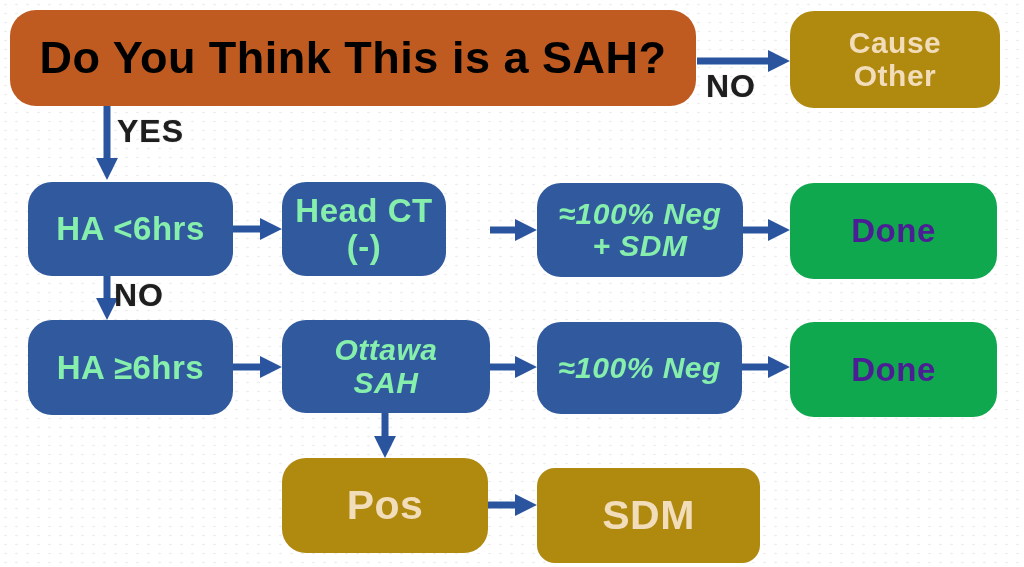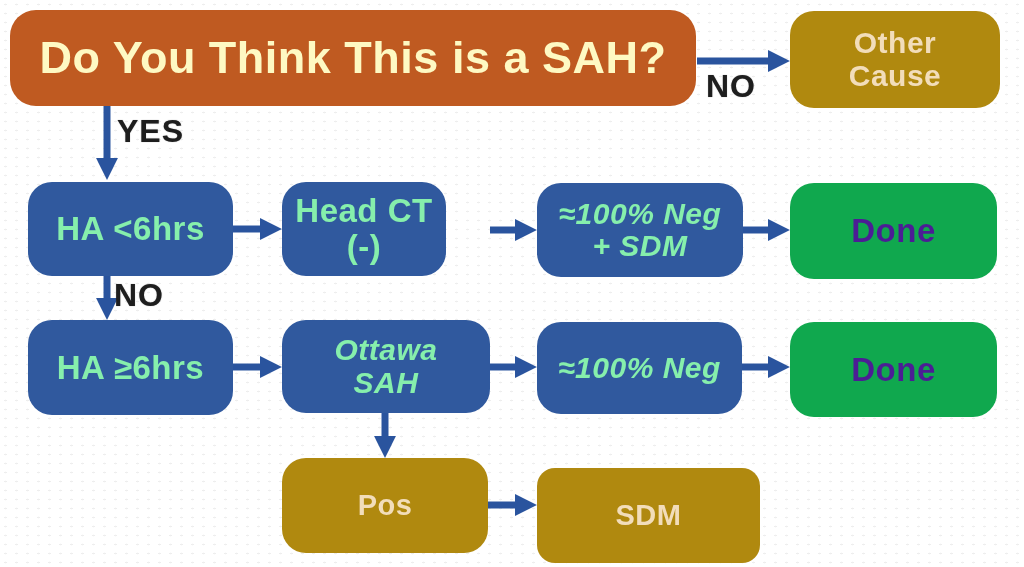--- a/index.html
+++ b/index.html
@@ -26,39 +26,39 @@
     border-radius: 24px;
     font-weight: bold;
     text-align: center;
     letter-spacing: 0.5px;
     line-height: 1.08;
     box-sizing: border-box;
   }
   .node span { display: block; }
   .question {
     background: #bf5a21;
-    color: #fef9c3;
+    color: #000000;
     font-size: 45px;
     border-radius: 26px;
   }
   .decision {
     background: #30599e;
     color: #86efac;
   }
   .outcome {
     background: #b0890f;
     color: #f2ddba;
   }
   .done {
     background: #10a84e;
     color: #4c1d95;
   }
   .f33 { font-size: 33px; }
   .f30 { font-size: 30px; font-style: italic; }
-  .f31 { font-size: 29px; }
+  .f31 { font-size: 41px; }
   .edge-label {
     position: absolute;
     color: #1e1e1e;
     font-weight: bold;
     font-size: 32px;
     letter-spacing: 1px;
     line-height: 1;
     text-shadow: 0 0 1px rgba(60,60,60,0.55);
   }
   #arrow-layer {
@@ -106,22 +106,22 @@
     <line x1="742" y1="367" x2="772" y2="367" stroke="#2a549e" stroke-width="7" marker-end="url(#ah)"></line>
     <line x1="385" y1="413" x2="385" y2="440" stroke="#2a549e" stroke-width="7" marker-end="url(#ah)"></line>
     <line x1="488" y1="505" x2="519" y2="505" stroke="#2a549e" stroke-width="7" marker-end="url(#ah)"></line>
   </svg>
 
   <div id="n-question" class="node question">
     <span>Do You Think This is a SAH?</span>
   </div>
 
   <div id="n-other" class="node outcome">
+    <span>Cause</span>
     <span>Other</span>
-    <span>Cause</span>
   </div>
 
   <div class="edge-label" id="lbl-no-top">NO</div>
   <div class="edge-label" id="lbl-yes">YES</div>
   <div class="edge-label" id="lbl-no-mid">NO</div>
 
   <div id="n-ha-lt6" class="node decision f33">
     <span>HA &lt;6hrs</span>
   </div>
 

